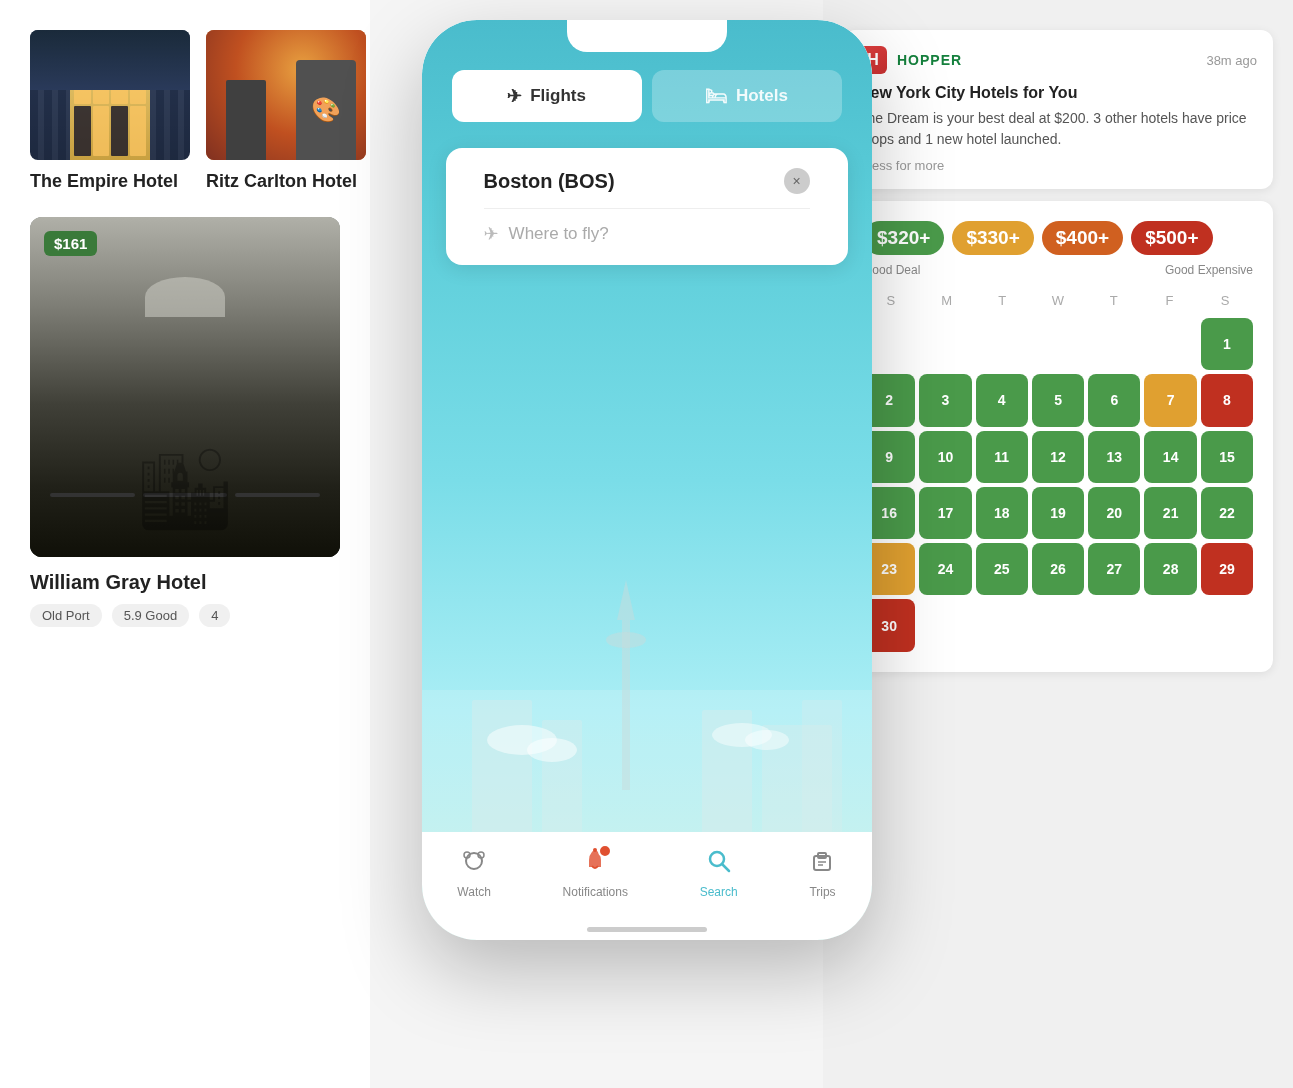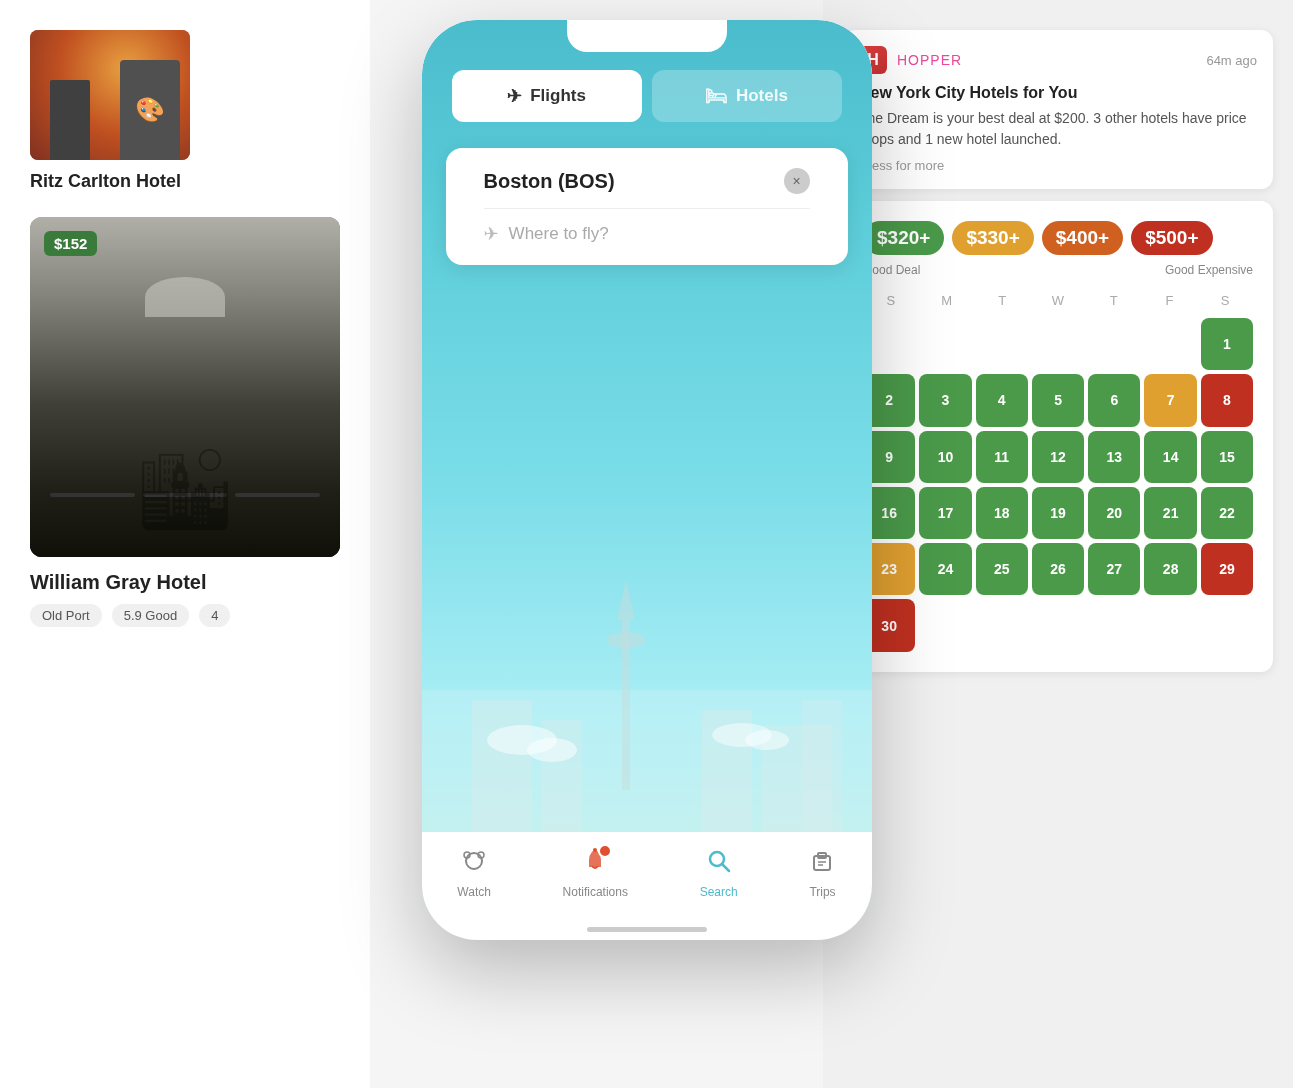--- a/index.html
+++ b/index.html
@@ -338,22 +338,22 @@
       border-radius: 6px;
       display: flex;
       align-items: center;
       justify-content: center;
       color: #fff;
       font-size: 16px;
       font-weight: 700;
     }
     .hopper-name {
       font-size: 14px;
-      font-weight: 400;
-      color: #ec4899;
+      font-weight: 700;
+      color: #15803d;
       letter-spacing: 1px;
     }
     .notif-time {
       font-size: 13px;
       color: #999;
     }
     .notif-title {
       font-size: 16px;
       font-weight: 700;
       color: #222;
@@ -456,20 +456,39 @@
       background: 
         linear-gradient(180deg, #909090 0%, #707070 30%, #404040 60%, #202020 100%);
     }
   </style>
 </head>
 <body>
 
 <div class="left-panel">
   <div class="hotel-top-row">
     <div class="hotel-card-small">
+      <div class="hotel-img empire-bg" style="width:160px;height:130px;border-radius:8px;position:relative;overflow:hidden;">
+
+        <div style="position:absolute;bottom:0;left:50%;transform:translateX(-50%);width:80px;height:110px;background:linear-gradient(180deg,#e8c870,#c8a040);display:flex;flex-direction:column;">
+          <div style="display:grid;grid-template-columns:repeat(4,1fr);gap:2px;padding:4px;flex:1;">
+            <div style="background:rgba(255,200,100,0.7);border-radius:1px;"></div>
+            <div style="background:rgba(255,200,100,0.7);border-radius:1px;"></div>
+            <div style="background:rgba(255,200,100,0.7);border-radius:1px;"></div>
+            <div style="background:rgba(255,200,100,0.7);border-radius:1px;"></div>
+            <div style="background:rgba(20,20,40,0.8);border-radius:1px;"></div>
+            <div style="background:rgba(255,200,100,0.7);border-radius:1px;"></div>
+            <div style="background:rgba(20,20,40,0.8);border-radius:1px;"></div>
+            <div style="background:rgba(255,200,100,0.7);border-radius:1px;"></div>
+          </div>
+        </div>
+        <div style="position:absolute;top:0;left:0;right:0;height:60px;background:linear-gradient(180deg,#1a2a3a,#2a3a5a);"></div>
+      </div>
+      <div class="hotel-name">The Empire Hotel</div>
+    </div>
+    <div class="hotel-card-small">
       <div class="hotel-img ritz-bg" style="width:160px;height:130px;border-radius:8px;position:relative;overflow:hidden;">
         <div style="position:absolute;inset:0;background:radial-gradient(circle at 60% 30%, #e8a040 0%, #c05020 50%, #803020 100%);"></div>
         <div style="position:absolute;bottom:0;left:20px;width:40px;height:80px;background:#404040;border-radius:2px 2px 0 0;"></div>
         <div style="position:absolute;bottom:0;right:10px;width:60px;height:100px;background:#505050;border-radius:4px 4px 0 0;display:flex;align-items:center;justify-content:center;color:#888;font-size:24px;">🎨</div>
       </div>
       <div class="hotel-name">Ritz Carlton Hotel</div>
     </div>
   </div>
 
   <div class="hotel-card-large">
@@ -477,21 +496,21 @@
 
       <div style="position:absolute;inset:0;background:linear-gradient(180deg,#b0b0a8 0%,#808078 25%,#404038 55%,#202018 80%,#101008 100%);"></div>
 
       <div style="position:absolute;top:60px;left:50%;transform:translateX(-50%);width:80px;height:40px;border-radius:50% 50% 0 0;background:#c8c8c0;opacity:0.6;"></div>
 
       <div style="position:absolute;bottom:60px;left:0;right:0;display:flex;gap:8px;padding:0 20px;">
         <div style="flex:1;height:4px;background:#333;border-radius:2px;"></div>
         <div style="flex:1;height:4px;background:#333;border-radius:2px;"></div>
         <div style="flex:1;height:4px;background:#333;border-radius:2px;"></div>
       </div>
-      <div class="price-badge">$152</div>
+      <div class="price-badge">$161</div>
     </div>
     <div class="hotel-large-name">William Gray Hotel</div>
     <div class="hotel-tags">
       <span class="hotel-tag">Old Port</span>
       <span class="hotel-tag">5.9 Good</span>
       <span class="hotel-tag">4</span>
     </div>
   </div>
 </div>
 
@@ -596,21 +615,21 @@
 </div>
 
 <div class="right-panel">
 
   <div class="notif-card">
     <div class="notif-header">
       <div class="notif-brand">
         <div class="hopper-logo">H</div>
         <span class="hopper-name">HOPPER</span>
       </div>
-      <span class="notif-time">64m ago</span>
+      <span class="notif-time">38m ago</span>
     </div>
     <div class="notif-title">New York City Hotels for You</div>
     <div class="notif-body">The Dream is your best deal at $200. 3 other hotels have price drops and 1 new hotel launched.</div>
     <div class="notif-more">Press for more</div>
   </div>
 
   <div class="calendar-card">
 
     <div class="price-legend">
       <div class="price-pill price-good">$320+</div>

